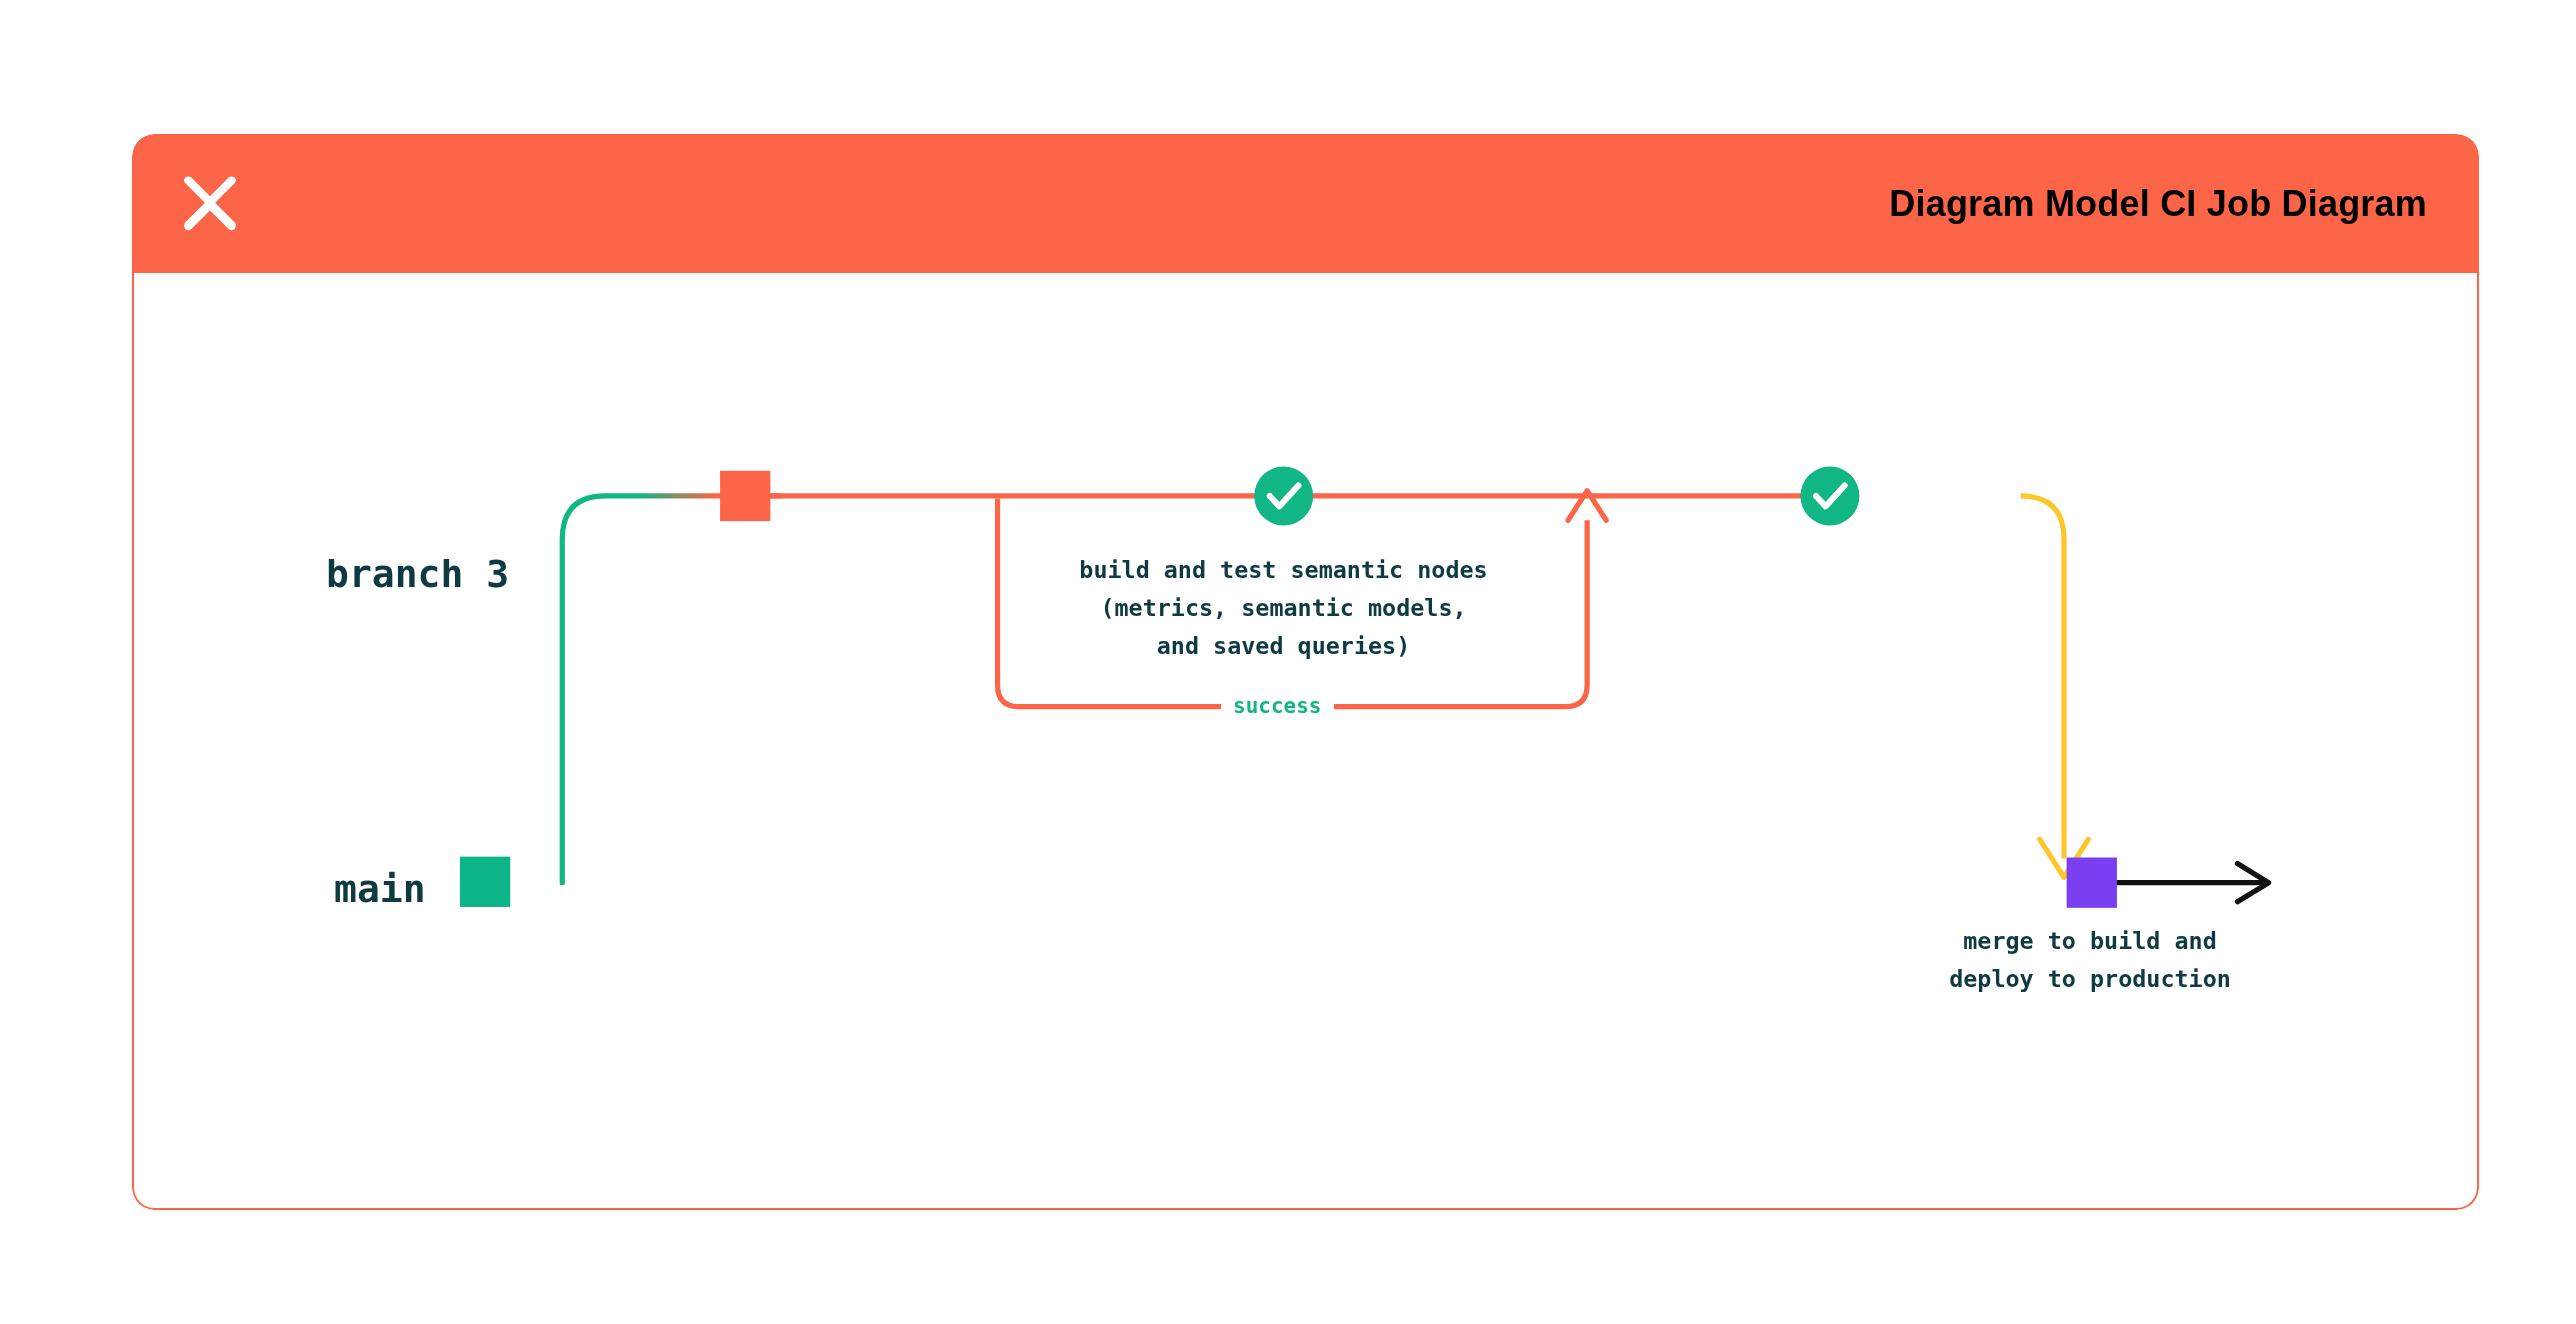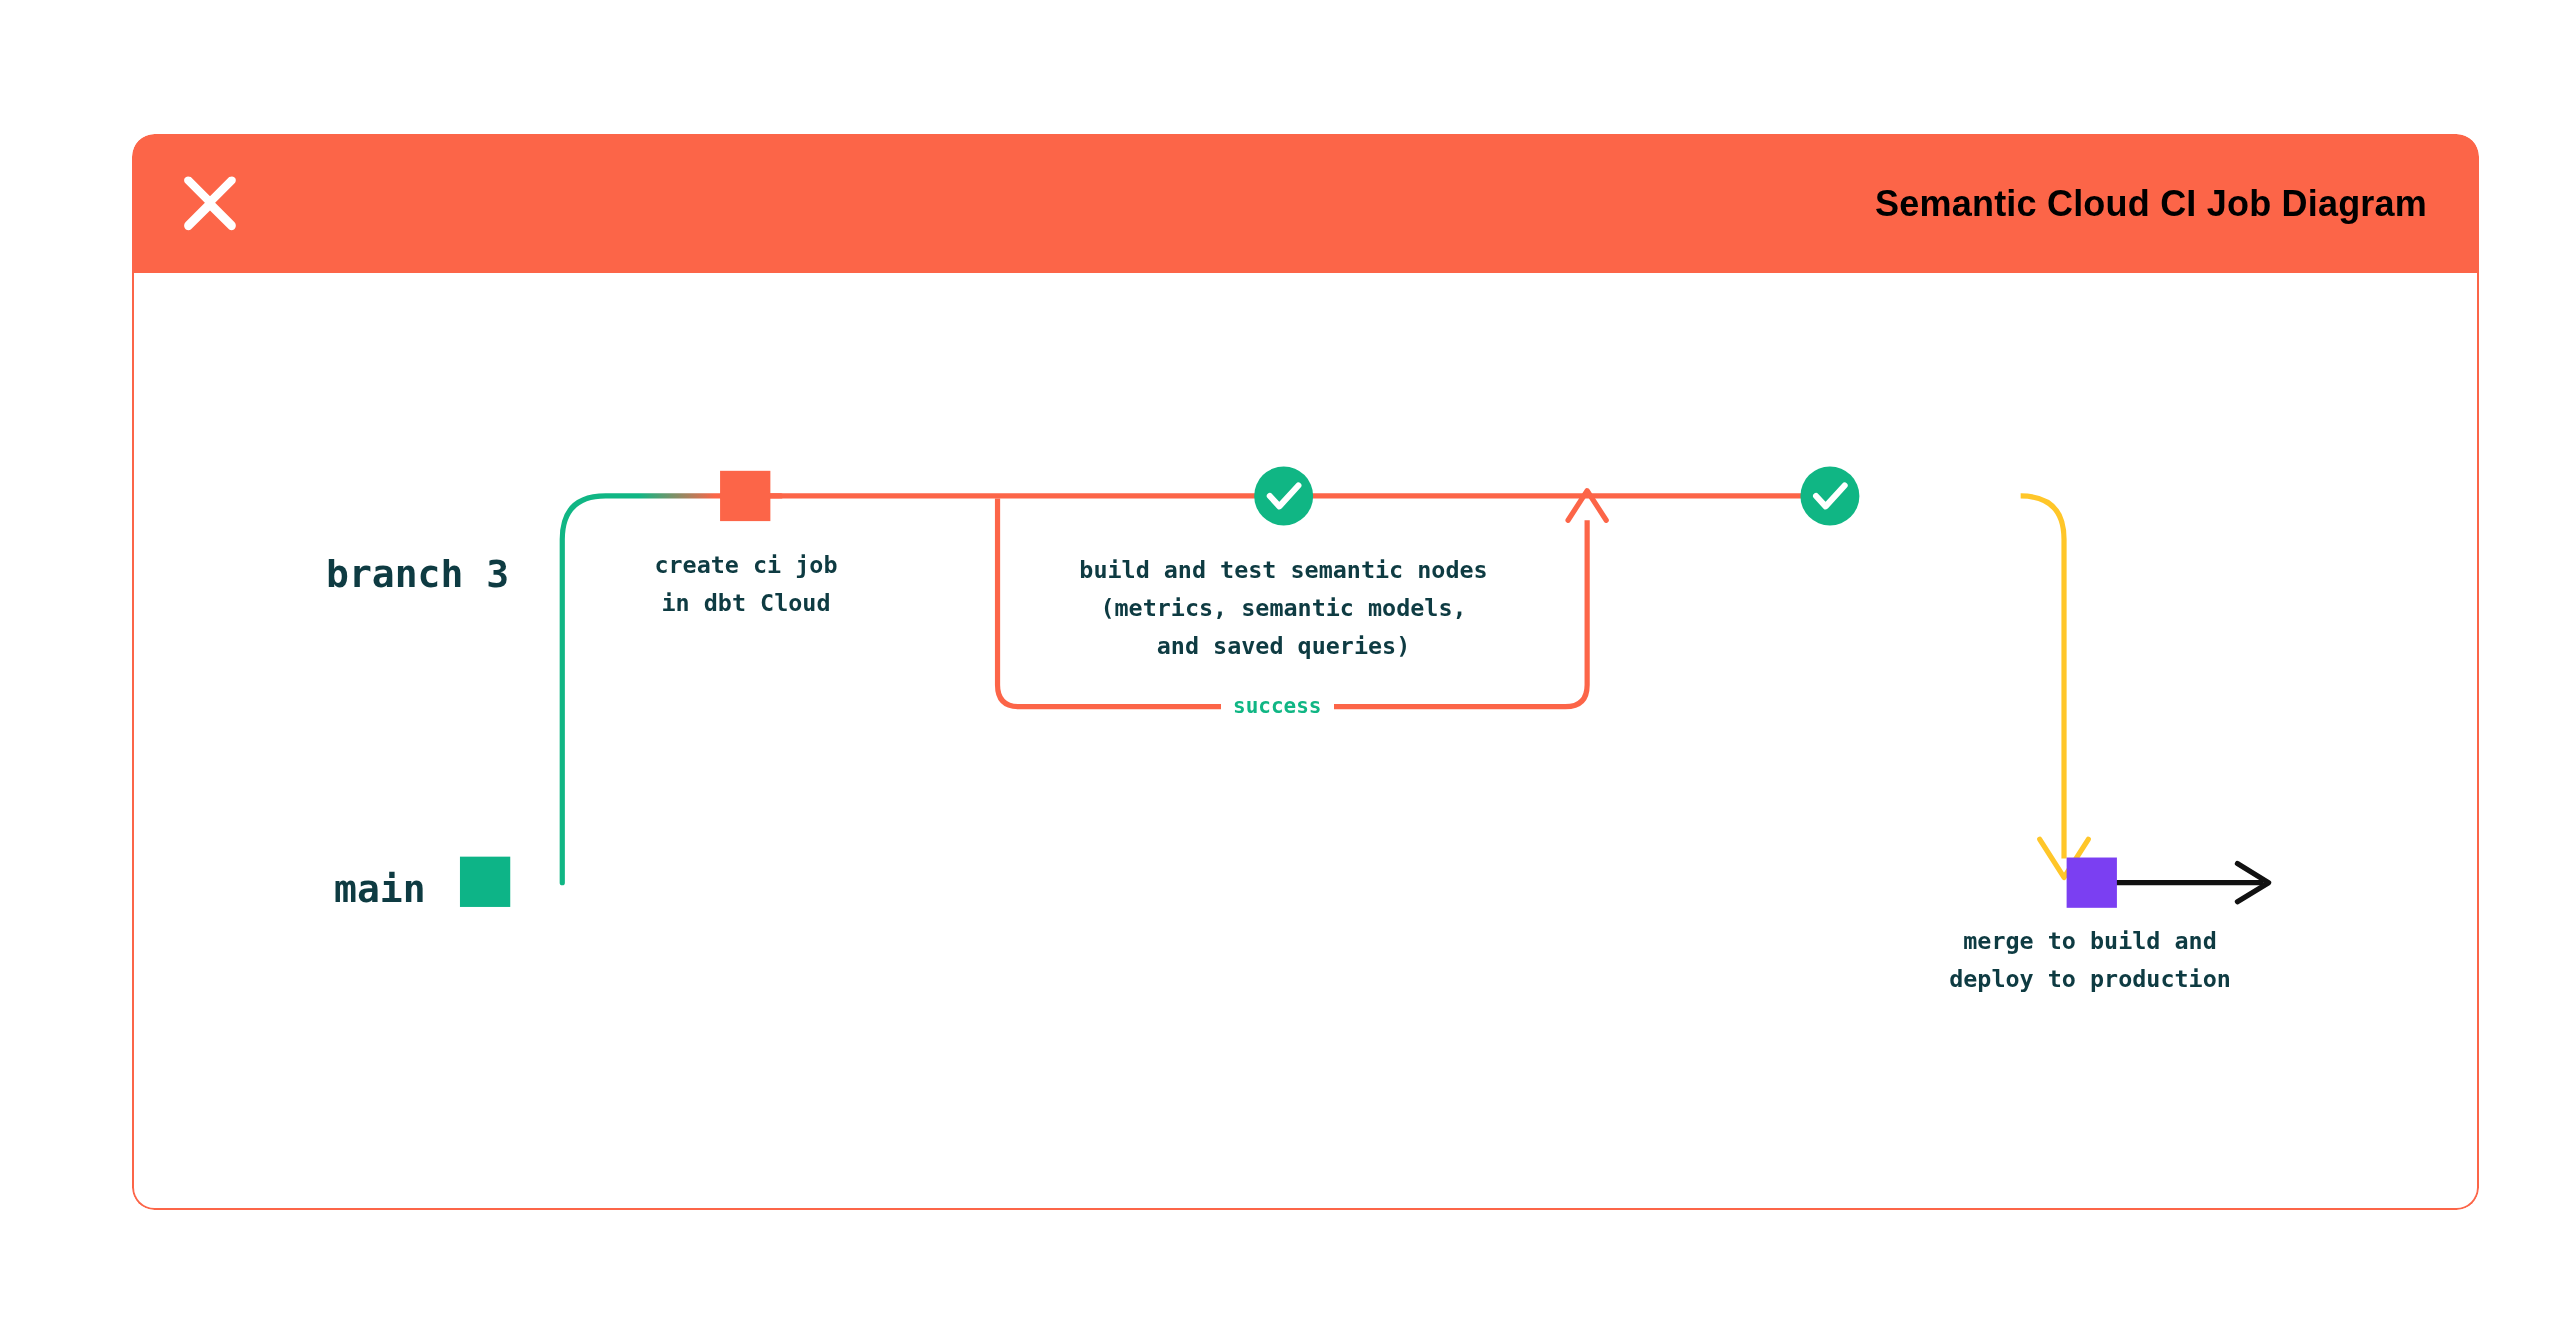--- a/index.html
+++ b/index.html
@@ -124,21 +124,21 @@
 <div id="root">
 
   <div class="card">
 
     <div class="card-header">
       <span>
         <svg class="logo-icon" viewBox="0 0 100 100" aria-hidden="true">
           <path fill="#ffffff" d="M12 18 C6 12 12 4 20 8 L50 38 L80 8 C88 4 94 12 88 18 L58 48 L88 78 C94 84 88 94 80 90 L50 60 L20 90 C12 94 6 84 12 78 L42 48 Z M50 41 L57 48 L50 55 L43 48 Z"></path>
         </svg>
       </span>
-      <span class="card-title">Semantic Cloud CI Job Diagram</span>
+      <span class="card-title">Diagram Model CI Job Diagram</span>
     </div>
 
     <div class="card-body"></div>
   </div>
 
   <svg class="diagram-svg" viewBox="0 0 2970 1527">
     <defs>
       <linearGradient id="gradBranch" x1="0" y1="0" x2="1" y2="0">
         <stop offset="0%" stop-color="#10B684"></stop>
         <stop offset="35%" stop-color="#10B684"></stop>
@@ -208,22 +208,20 @@
     <g>
       <circle cx="2110" cy="572" r="34" fill="#10B684"></circle>
       <path d="M 2094 572 L 2105 584 L 2127 560" stroke="#ffffff" stroke-width="7" fill="none" stroke-linecap="round" stroke-linejoin="round"></path>
     </g>
   </svg>
 
   <div class="lane-label" style="left:326px; top:552px;">branch 3</div>
 
   <div class="lane-label" style="left:326px; top:867px;margin-left:8px;">main</div>
 
-  <div class="node-caption" style="left:538px; top:546px; width:416px;">create ci job
-in dbt Cloud</div>
 
   <div class="node-caption" style="left:980px; top:551px; width:607px;">build and test semantic nodes
 (metrics, semantic models,
 and saved queries)</div>
 
 
   <div class="node-caption" style="left:1873px; top:922px; width:434px;">merge to build and
 deploy to production</div>
 
   <div class="edge-label" style="left:1221px; top:694px;">success</div>

